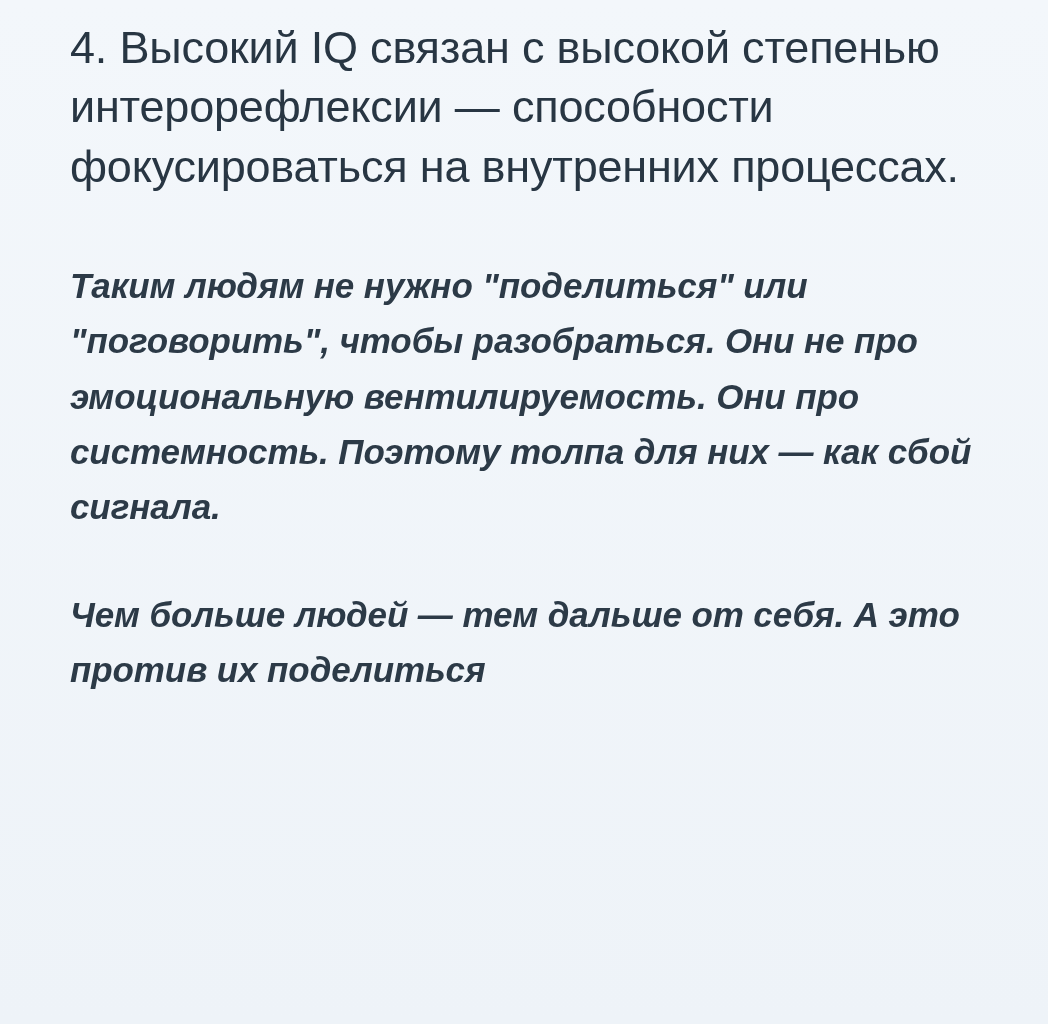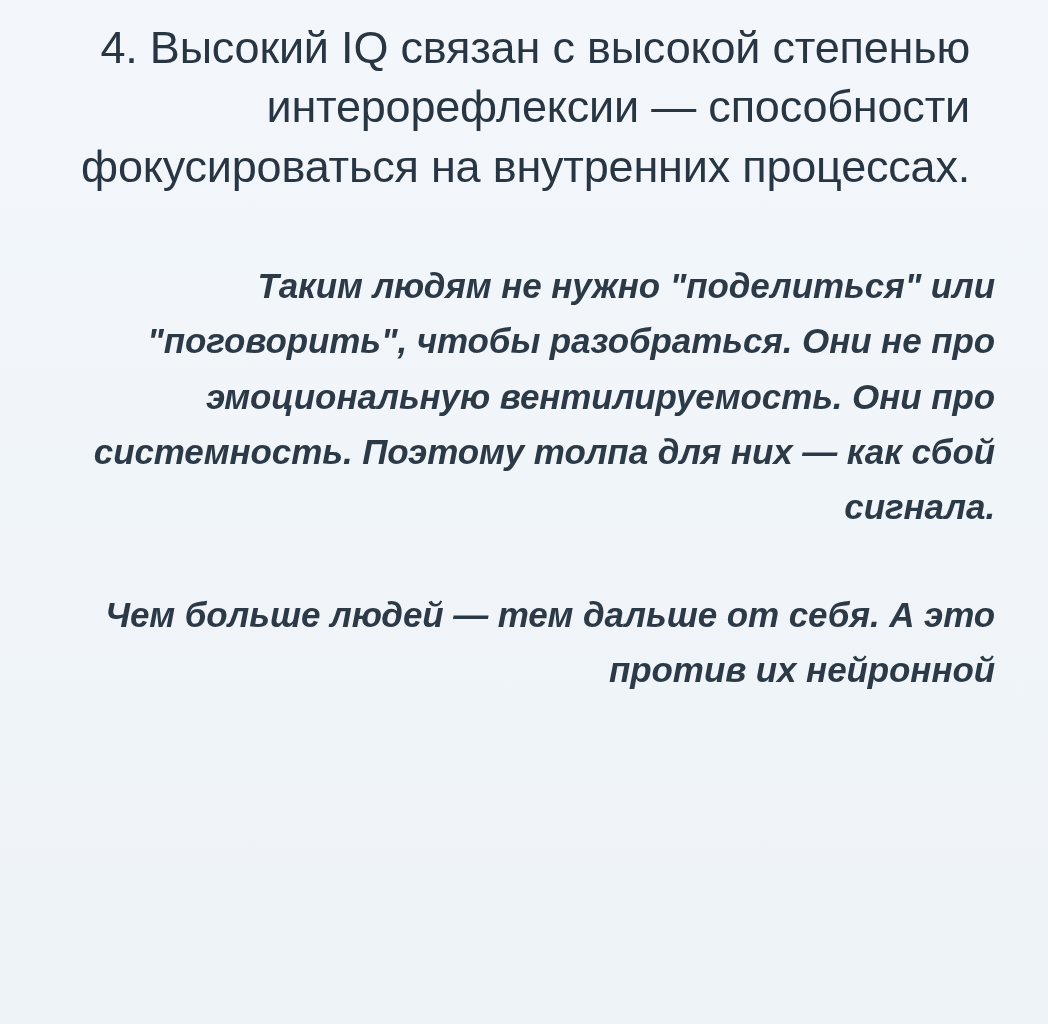--- a/index.html
+++ b/index.html
@@ -13,21 +13,20 @@
     font-family: "Liberation Sans", sans-serif;
     color: #2a3744;
     overflow: hidden;
   }
   .page {
     box-sizing: border-box;
     width: 1048px;
     height: 1024px;
     padding: 18px 36px 0 70px;
     background: linear-gradient(180deg, #f3f7fb 0%, #eef3f8 100%);
-    text-align: right;
   }
   .heading {
     font-size: 45px;
     line-height: 1.32;
     font-weight: 400;
     letter-spacing: -0.2px;
     color: #283643;
     margin: 0 0 0 0;
     max-width: 900px;
   }
@@ -50,15 +49,15 @@
 <div class="page">
 
   <h1 class="heading">4. Высокий IQ связан с высокой степенью интерорефлексии — способности фокусироваться на внутренних процессах.</h1>
 
   <div class="gap-1"></div>
 
   <p class="para">Таким людям не нужно "поделиться" или "поговорить", чтобы разобраться. Они не про эмоциональную вентилируемость. Они про системность. Поэтому толпа для них — как сбой сигнала.</p>
 
   <div class="gap-2"></div>
 
-  <p class="para">Чем больше людей — тем дальше от себя. А это против их нейронной</p>
+  <p class="para">Чем больше людей — тем дальше от себя. А это против их поделиться</p>
 
 </div>
 
 </body></html>

